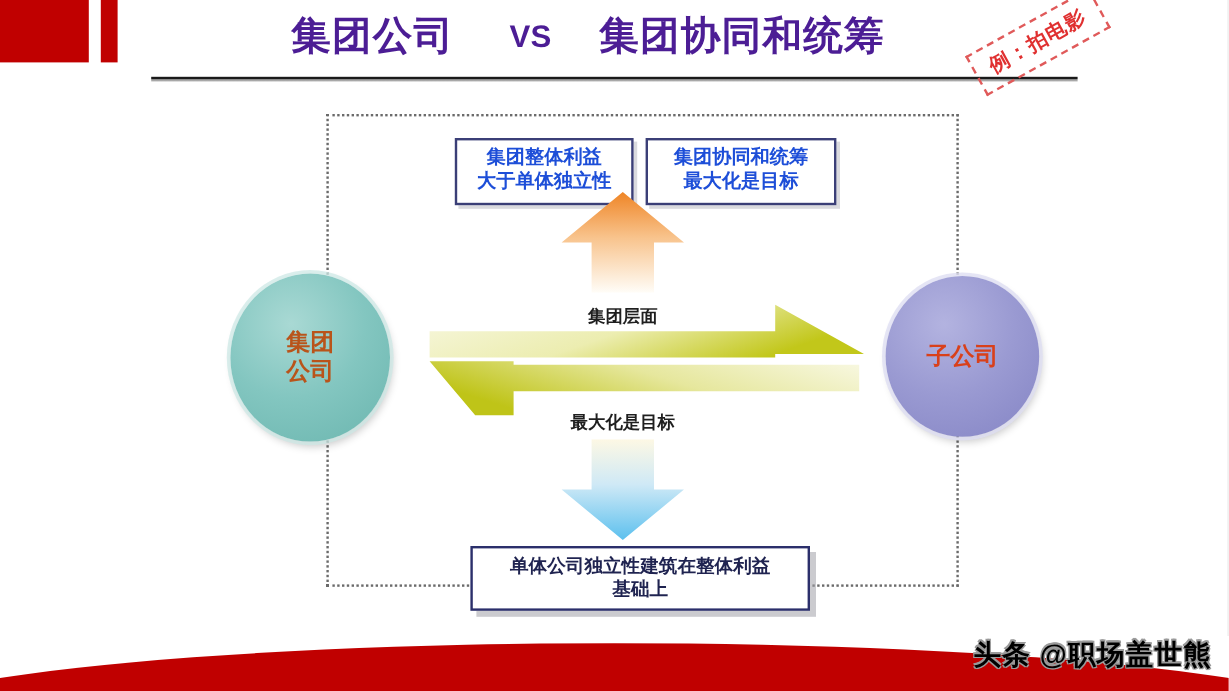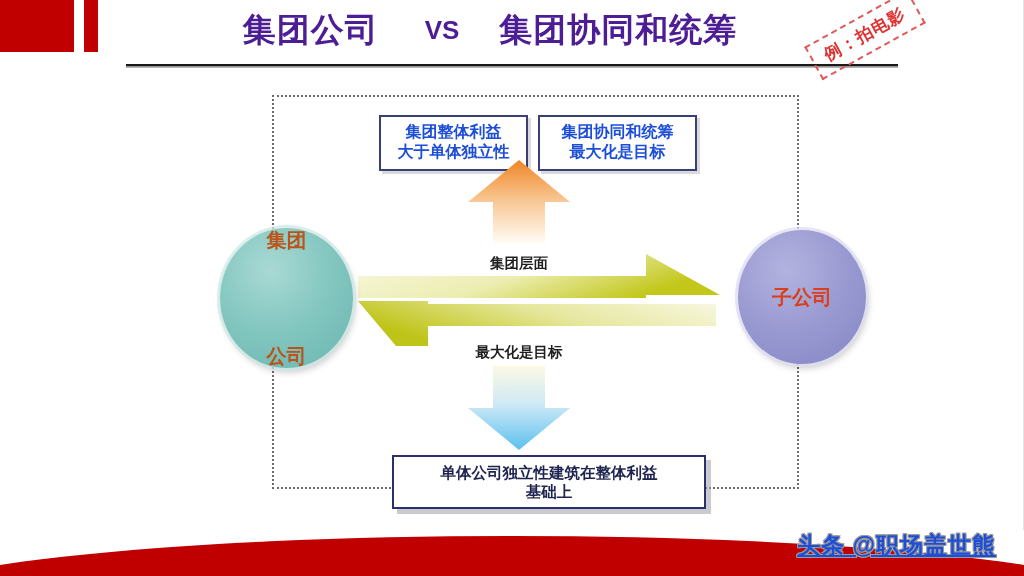--- a/index.html
+++ b/index.html
@@ -56,42 +56,42 @@
     box-sizing:border-box;
     box-shadow:3px 3px 0 rgba(150,150,160,.35);
     margin-top:29px;
   }
   .topbox .l{display:block;white-space:nowrap;}
   #topbox-left{left:379px;width:149px;height:56px;}
   #topbox-right{left:538px;width:159px;height:56px;}
 
   
   .bottombox{
-    position:absolute;left:392px;top:455px;width:314px;height:54px;
+    position:absolute;left:392px;top:455px;width:283px;height:54px;
     border:2px solid #2b2f6b;
     background:#fff;
     color:#1f2350;font-weight:bold;font-size:15.5px;line-height:1.25;
     text-align:center;
     display:flex;flex-direction:column;align-items:center;justify-content:center;
     box-sizing:border-box;
     box-shadow:5px 5px 0 rgba(160,160,168,.55);
   }
   .bottombox .l{display:block;white-space:nowrap;}
 
   
   .circle{
     position:absolute;border-radius:50%;
     display:flex;flex-direction:column;align-items:center;justify-content:center;
     font-weight:bold;line-height:1.22;text-align:center;
   }
   #circle-parent{
-    left:220px;top:228px;width:133px;height:140px;
+    left:192px;top:228px;width:133px;height:140px;
     background:radial-gradient(circle at 38% 30%, #a9d9d4 0%, #83c6c0 48%, #6ab5ae 100%);
     box-shadow:0 0 0 3px rgba(205,232,230,.75), 2px 4px 7px rgba(0,0,0,.22);
-    color:#b9541a;font-size:20px;justify-content:space-between;
+    color:#b9541a;font-size:20px;
   }
   #circle-sub{
     left:738px;top:230px;width:128px;height:134px;
     background:radial-gradient(circle at 38% 30%, #b3b3e0 0%, #9a9ad2 48%, #8484c4 100%);
     box-shadow:0 0 0 3px rgba(223,223,242,.8), 2px 4px 7px rgba(0,0,0,.22);
     color:#d9401a;font-size:20px;
   }
   .circle .l{display:block;}
 
   
@@ -110,29 +110,28 @@
   }
   #label-group{left:419px;top:241px;width:200px;}
   #label-single{left:419px;top:330px;width:200px;}
 
   
   .red-curve{
     position:absolute;left:-120px;top:536px;width:1264px;height:200px;
     background:#c00000;border-radius:50% 50% 0 0 / 70px 70px 0 0;
   }
   .watermark{
-    position:absolute;right:28px;top:530px;
+    position:absolute;right:14px;top:530px;
     font-size:23px;font-weight:bold;white-space:nowrap;
-    color:#1d4ed8;
+    color:#000000;
     text-shadow:
       -1px -1px 0 #9a9a9a, 1px -1px 0 #9a9a9a,
       -1px  1px 0 #9a9a9a, 1px  1px 0 #9a9a9a,
        0   -1px 0 #9a9a9a, 0 1px 0 #9a9a9a;
     letter-spacing:1px;
-    text-decoration:underline;
   }
   .edge-line{position:absolute;right:0;top:0;width:1px;height:530px;background:#e3e3e3;}
 </style>
 </head>
 <body>
 
 <div class="slide">
 
   <div class="logo-block"></div>
   <div class="logo-bar"></div>

